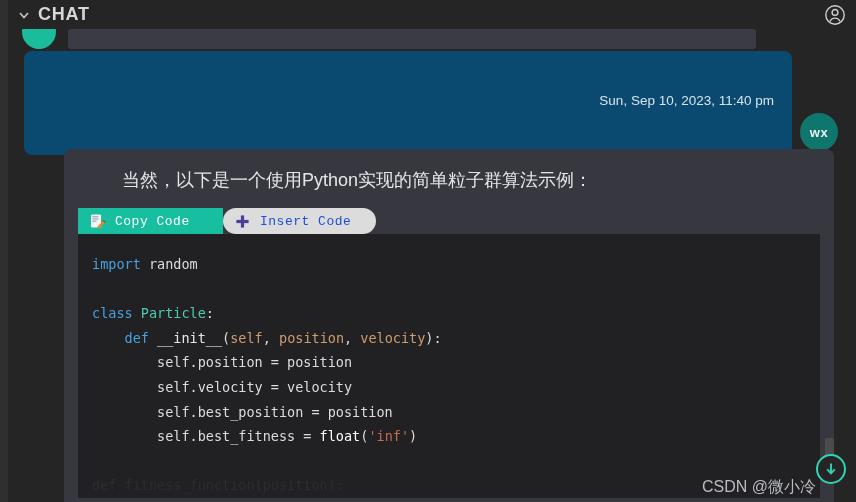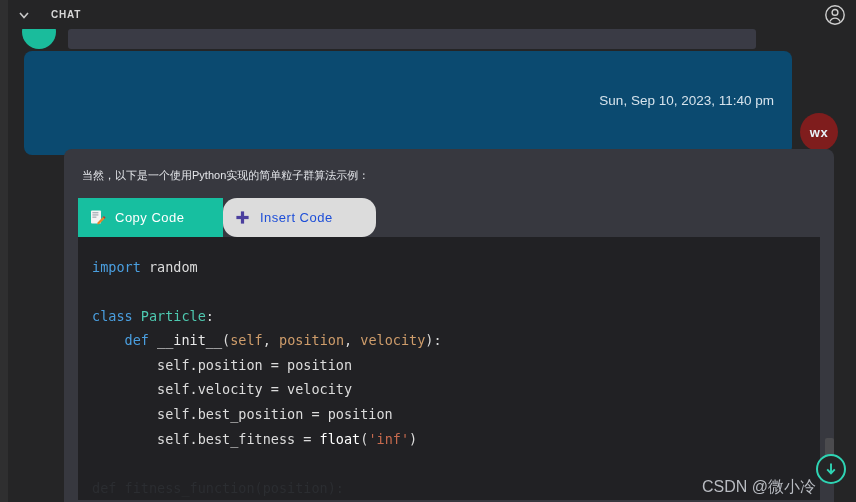--- a/index.html
+++ b/index.html
@@ -39,25 +39,25 @@
     padding-left: 8px;
   }
   .chevron {
     width: 16px; height: 16px;
     display: flex; align-items: center; justify-content: center;
     color: #c8c8c8;
     flex: 0 0 auto;
   }
   .chevron svg { display: block; }
   .titlebar-title {
-    font-size: 10px;
+    font-size: 18px;
     font-weight: bold;
     letter-spacing: 0.8px;
     color: #d7d7d7;
-    margin-left: 19px;
+    margin-left: 6px;
     white-space: nowrap;
   }
   .account-icon {
     position: absolute;
     right: 8px; top: 2px;
     width: 26px; height: 26px;
     color: #cfcfcf;
   }
   .account-icon svg { display: block; }
 
@@ -116,21 +116,21 @@
   }
   .user-time {
     margin-top: 26px;
     text-align: right;
     font-size: 13.5px;
     color: #d6e3ec;
   }
   .avatar-user {
     width: 38px; height: 38px;
     border-radius: 50%;
-    background: #7f1d1d;
+    background: #0f766e;
     color: #e8f2f8;
     font-size: 13px;
     font-weight: bold;
     display: flex;
     align-items: center;
     justify-content: center;
     margin-left: 8px;
     margin-bottom: 4px;
     flex: 0 0 auto;
     letter-spacing: 0.5px;
@@ -145,38 +145,39 @@
   .assistant-bubble {
     margin-left: 40px;
     width: 770px;
     background: #37383f;
     border-radius: 8px 8px 0 0;
     padding: 18px 0 0 0;
     min-height: 380px;
     overflow: hidden;
   }
   .assistant-text {
-    font-size: 11px;
+    font-size: 18px;
     color: #e4e6ea;
     padding: 0 18px 14px 18px;
     line-height: 1.5;
+    margin-left: 40px;
   }
 
   
   .code-actions {
     display: flex;
     margin-left: 14px;
     width: 298px;
   }
   .btn {
     display: flex;
     align-items: center;
-    height: 39px;
+    height: 26px;
     padding: 0 14px 0 10px;
-    font-family: Liberation Sans, sans-serif;
+    font-family: Liberation Mono, monospace;
     font-size: 13px;
     white-space: nowrap;
     cursor: pointer;
     user-select: none;
   }
   .btn-copy {
     background: #17bfa0;
     color: #ffffff;
     width: 145px;
   }

